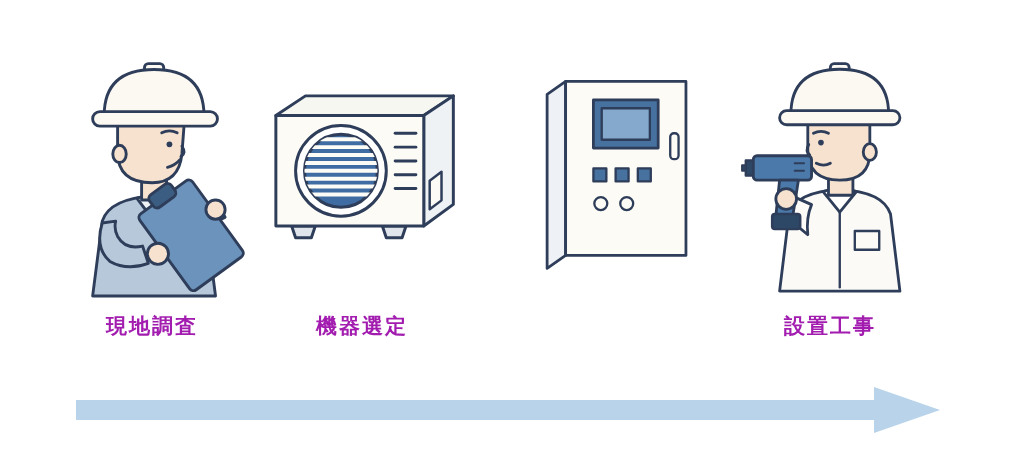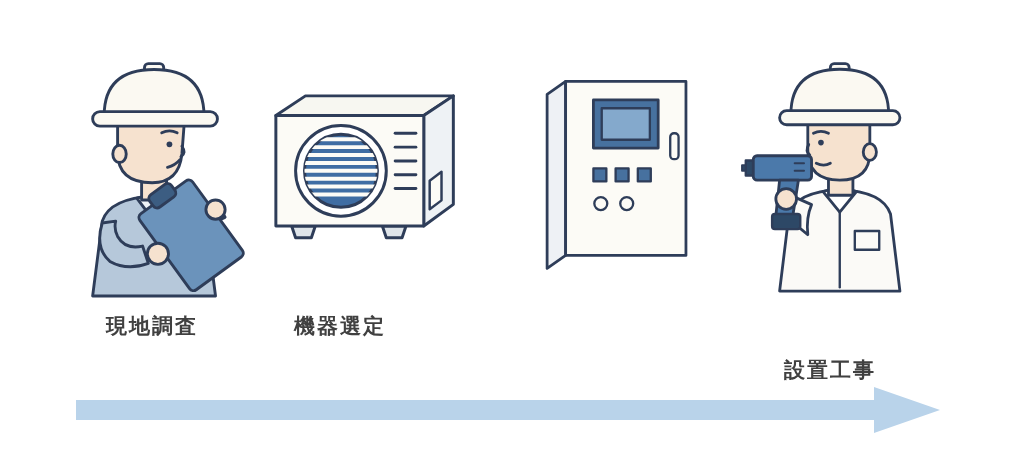--- a/index.html
+++ b/index.html
@@ -3,21 +3,21 @@
 <meta charset="utf-8">
 <style>
   html,body { margin:0; padding:0; background:#ffffff; }
   .page {
     position:relative; width:1024px; height:463px; background:#ffffff;
     font-family:"DejaVu Sans","Liberation Sans",sans-serif; overflow:hidden;
   }
   .illus { position:absolute; }
   .step-label {
     position:absolute; top:312px; width:180px; text-align:center;
-    font-size:21px; font-weight:700; color:#404040; letter-spacing:2px;
+    font-size:21px; font-weight:700; color:#a21caf; letter-spacing:2px;
   }
   .flow-arrow { position:absolute; left:76px; top:384px; width:866px; height:52px; }
   svg { display:block; overflow:visible; }
 </style>
 </head>
 <body>
 
 <div class="page">
 
   <svg class="illus" style="left:60px; top:56px; width:192px;" viewBox="0 0 200 244">
@@ -148,20 +148,20 @@
       <line x1="56" y1="112" x2="66" y2="112" stroke-width="2"></line>
       <line x1="56" y1="120" x2="66" y2="120" stroke-width="2"></line>
       <polygon points="40,130 60,130 54,168 36,168" fill="#4b79aa"></polygon>
       <rect x="32" y="166" width="30" height="16" rx="3" fill="#2d4866" stroke-width="2.5"></rect>
 
       <circle cx="47" cy="150" r="11" fill="#f6e2cf"></circle>
     </g>
   </svg>
 
   <div class="step-label" style="left:62px;">現地調査</div>
-  <div class="step-label" style="left:250px;">機器選定</div>
-  <div class="step-label" style="left:740px;margin-top:44px;">設置工事</div>
+  <div class="step-label" style="left:272px;">機器選定</div>
+  <div class="step-label" style="left:740px;">設置工事</div>
 
   <svg class="flow-arrow" viewBox="0 0 866 52">
     <polygon points="0,16 798,16 798,3 864,26 798,49 798,36 0,36" fill="#b9d3ea"></polygon>
   </svg>
 
 </div>
 
 </body></html>

